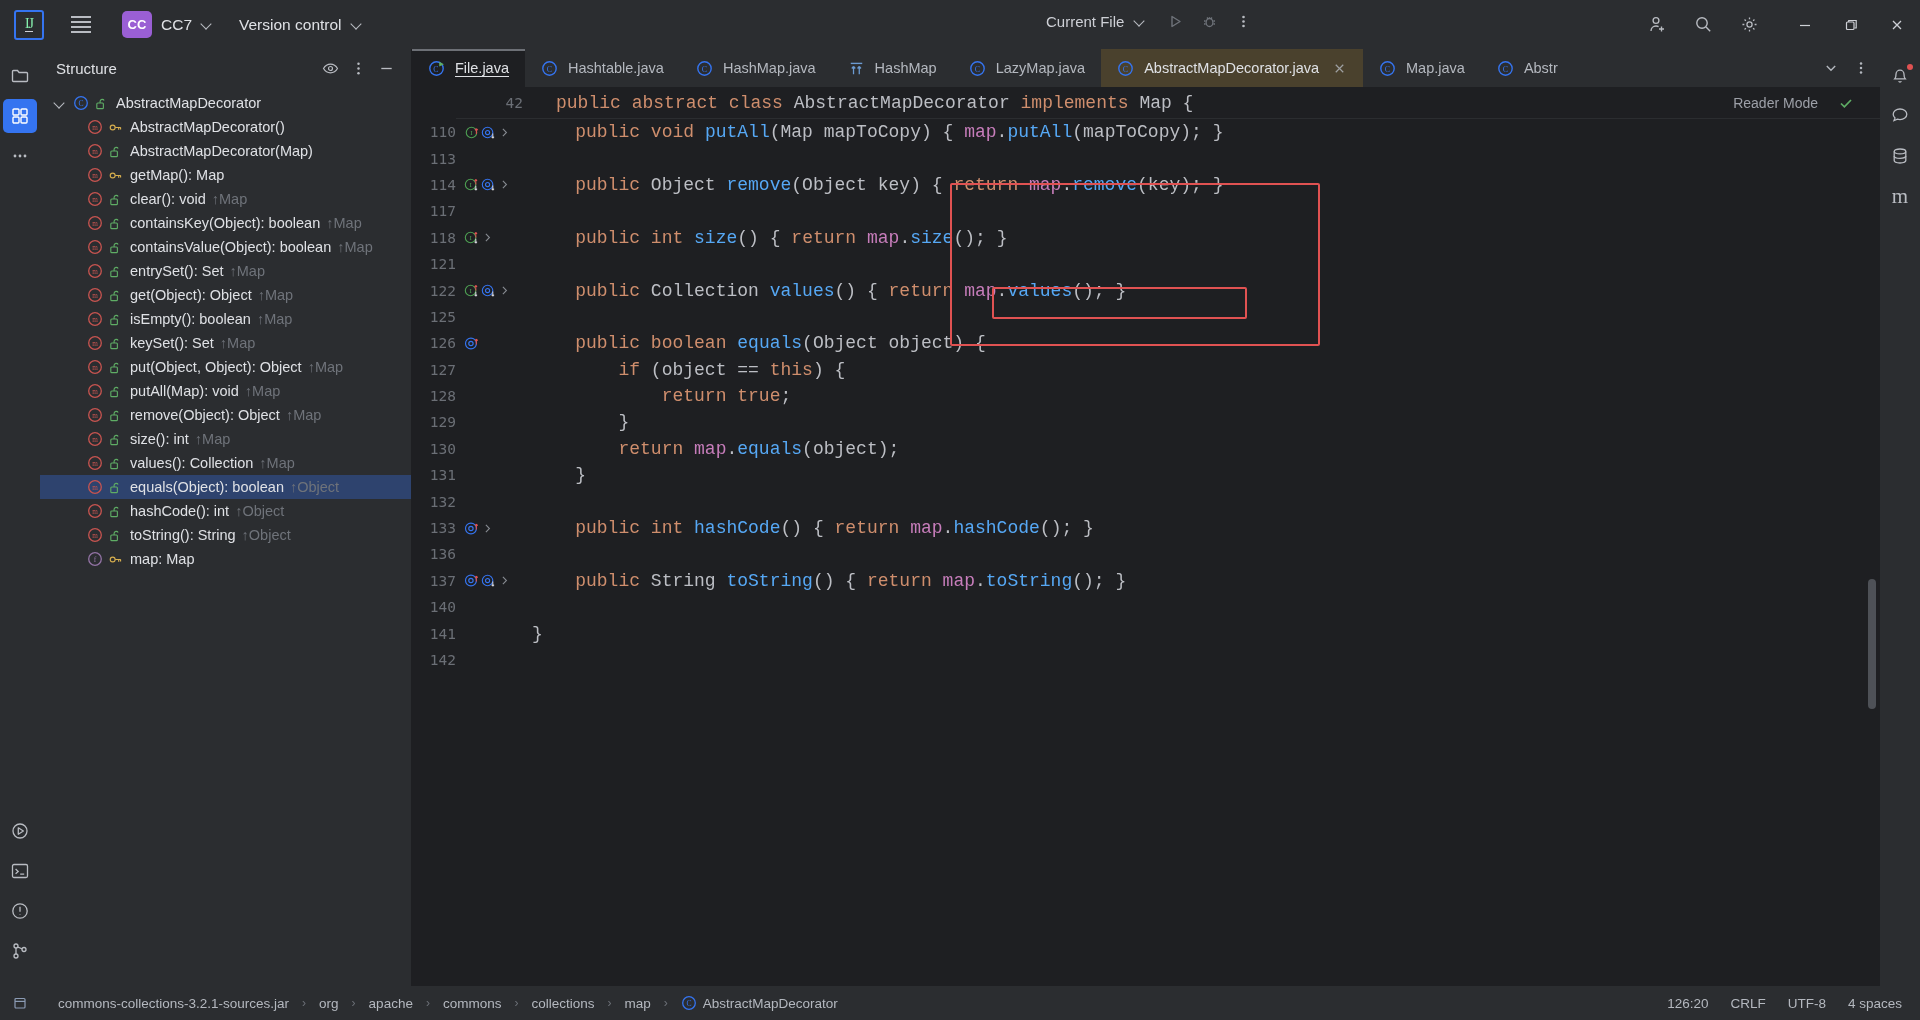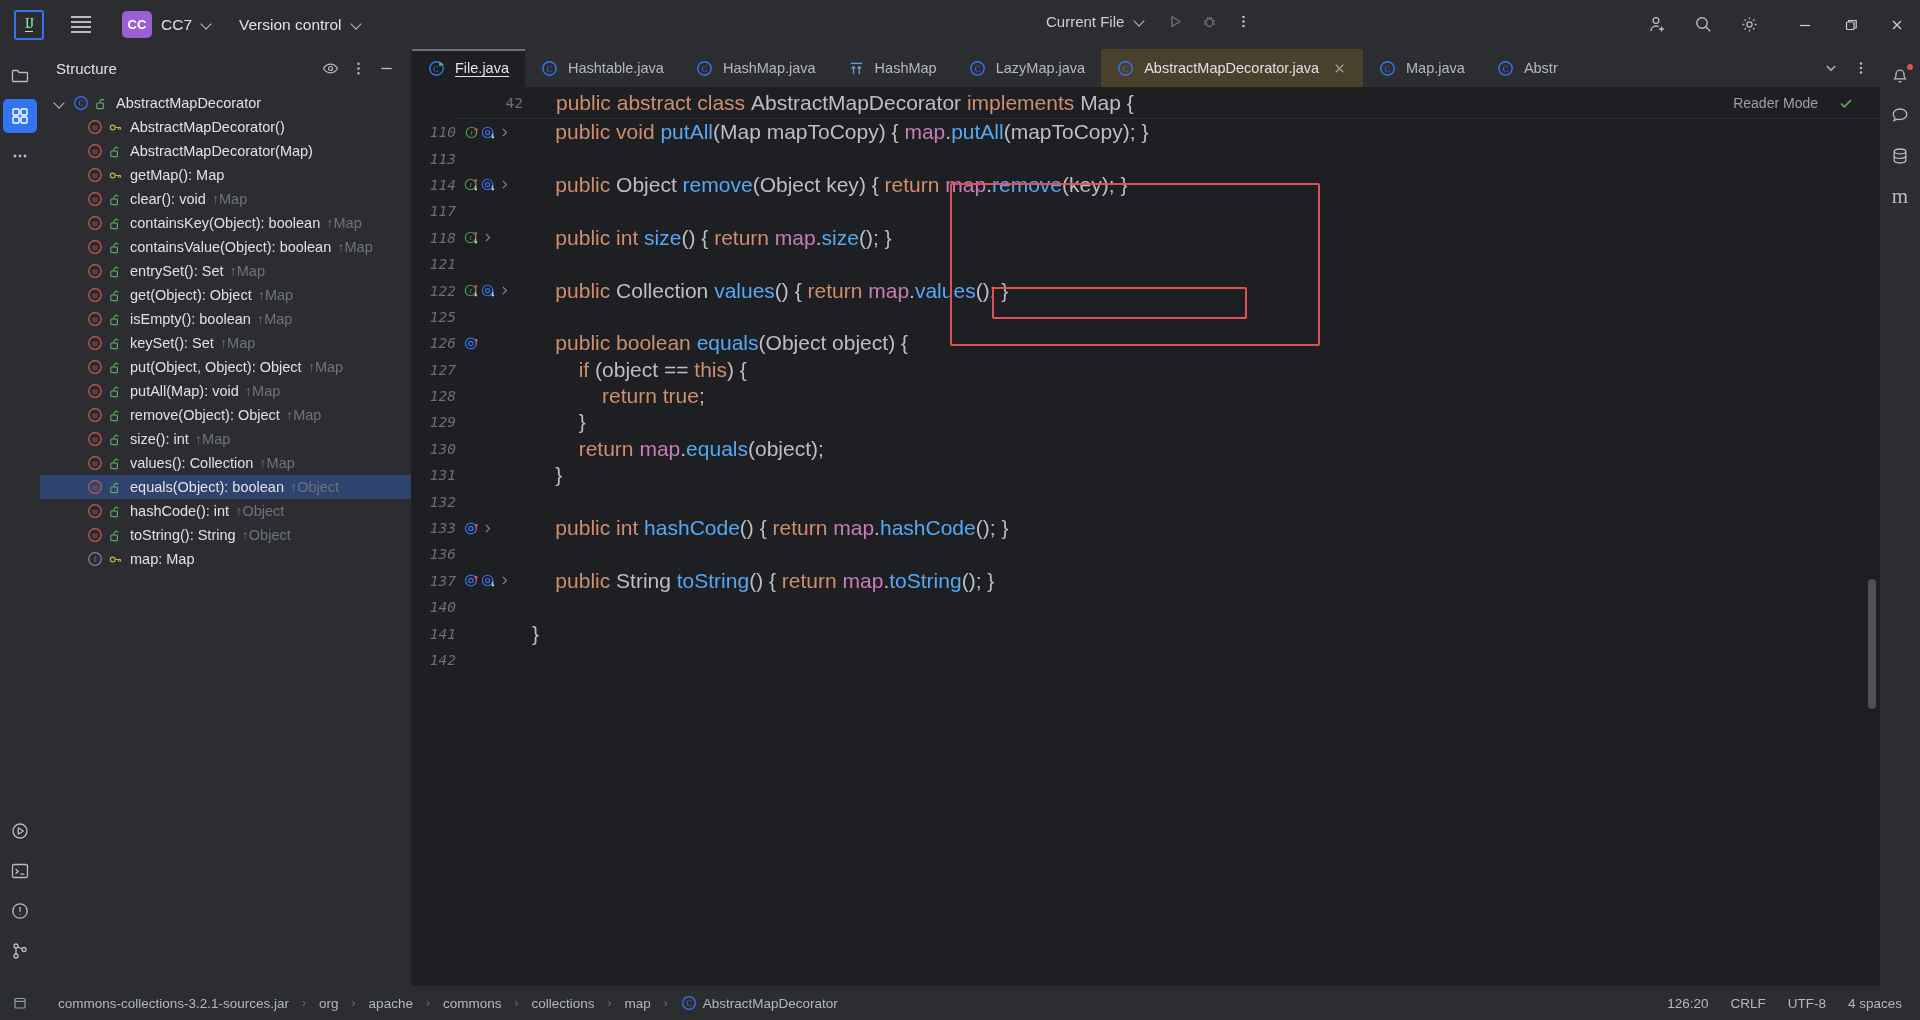--- a/index.html
+++ b/index.html
@@ -116,28 +116,28 @@
     font-family:"Liberation Sans", sans-serif; font-size:14px; color:#9da0a8;
   }
   .reader-check { position:absolute; right:26px; top:0; height:32px; display:flex; align-items:center; }
 
   .code-scroll { flex:1 1 auto; position:relative; overflow:hidden; background:#1e1f22; }
   .code-rows { position:relative; }
   .row { height:26.4px; display:flex; align-items:center; }
   .gutter {
     width:104px; flex:0 0 104px; display:flex; align-items:center; justify-content:flex-end;
     padding-right:4px; gap:4px; font-family:"DejaVu Sans Mono", monospace;
-    font-size:14.5px; color:#6b6f76; height:100%;font-style:italic;
+    font-size:14.5px; color:#6b6f76; height:100%;
   }
   .lnum { min-width:38px; text-align:right; }
   .gicons { width:52px; display:flex; align-items:center; gap:2px; padding-left:4px; }
   .gic { width:15px; height:15px; display:flex; align-items:center; justify-content:center; cursor:pointer;}
   .fold { width:13px; height:15px; display:flex; align-items:center; justify-content:center; cursor:pointer;}
   .code {
-    font-family:Liberation Sans, sans-serif; font-size:21px; white-space:pre;
+    font-family:Liberation Mono, monospace; font-size:18px; white-space:pre;
     padding-left:16px; letter-spacing:0px;
   }
   
   .kw { color:#cf8e6d; }
   .meth { color:#56a8f5; }
   .type { color:#bcbec4; }
   .field { color:#c77dbb; }
   .pl { color:#bcbec4; }
 
   .hl-block {

